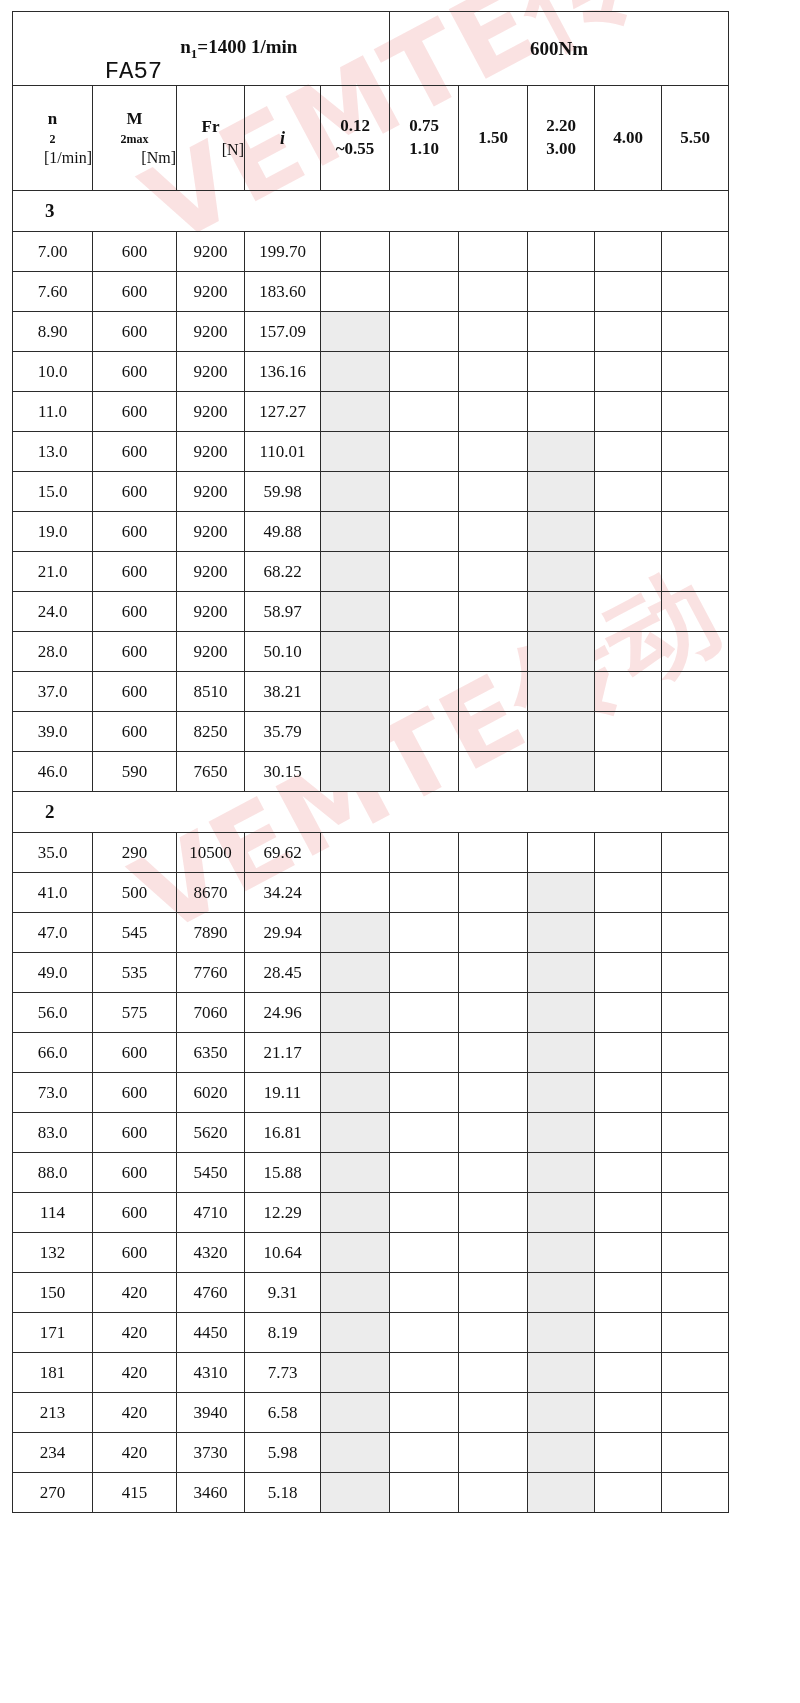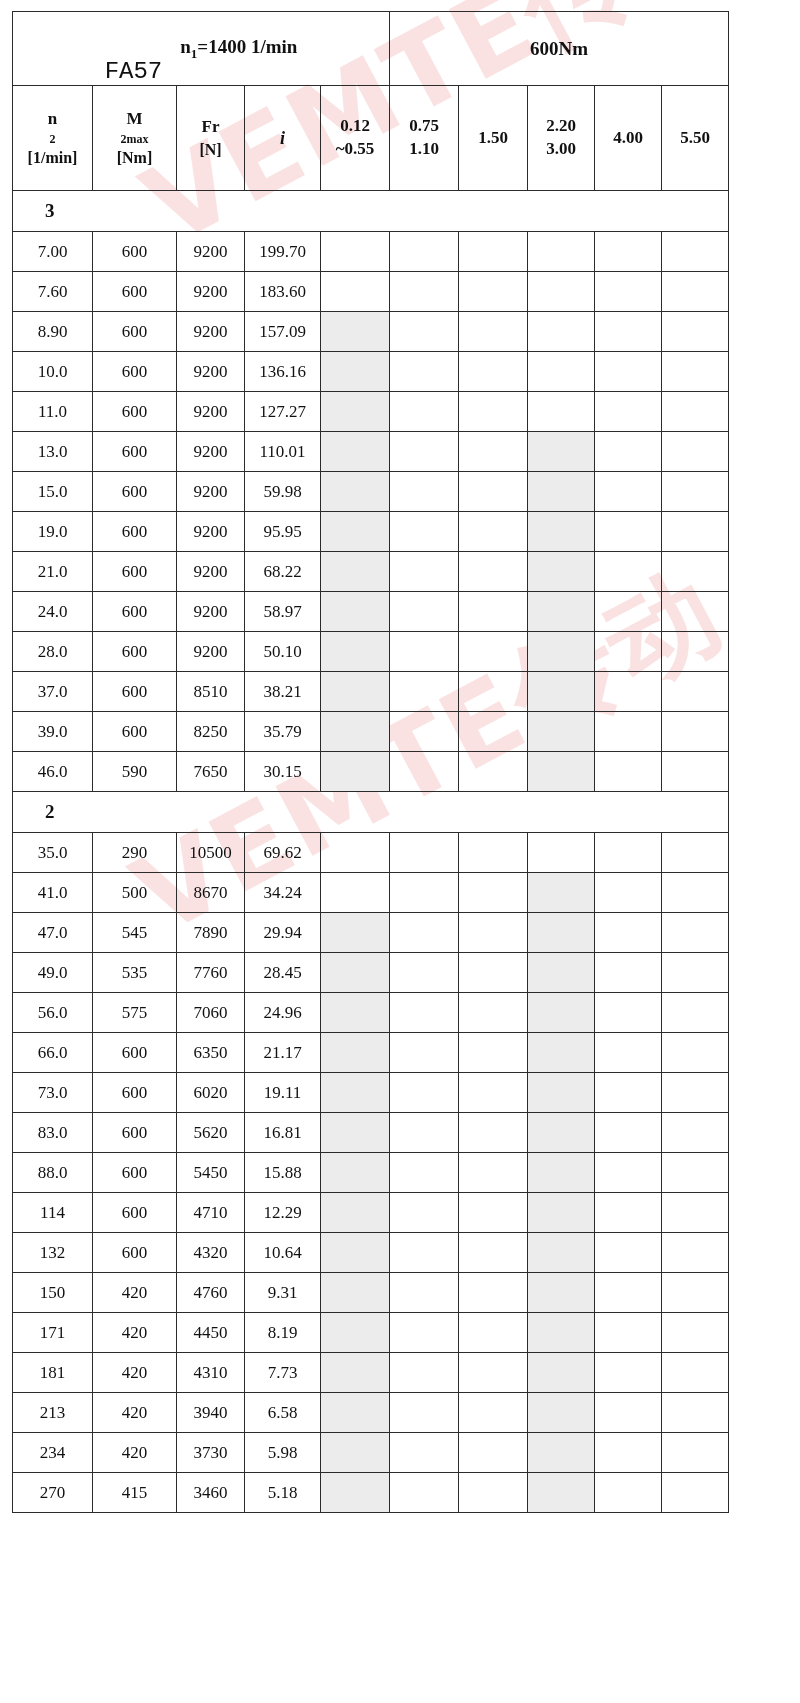--- a/index.html
+++ b/index.html
@@ -104,21 +104,22 @@
     font-size: 17px;
     line-height: 1.35;
   }
   .hdr .sub {
     font-size: 12px;
     vertical-align: sub;
     font-weight: bold;
   }
   .hdr .unit {
     font-size: 16px;
-    font-weight: bold;
+    font-weight: normal;
+    text-align: right;
   }
   .hdr-i {
     font-style: italic;
     font-size: 18px;
   }
   .two-line span { display: block; }
 
   
   .section td {
     height: 40px;
@@ -302,21 +303,21 @@
             <td class="blank"></td>
             <td class="blank"></td>
             <td class="shaded"></td>
             <td class="blank"></td>
             <td class="blank"></td>
           </tr>
           <tr class="data">
             <td>19.0</td>
             <td>600</td>
             <td>9200</td>
-            <td>95.95</td>
+            <td>49.88</td>
             <td class="shaded"></td>
             <td class="blank"></td>
             <td class="blank"></td>
             <td class="shaded"></td>
             <td class="blank"></td>
             <td class="blank"></td>
           </tr>
           <tr class="data">
             <td>21.0</td>
             <td>600</td>

